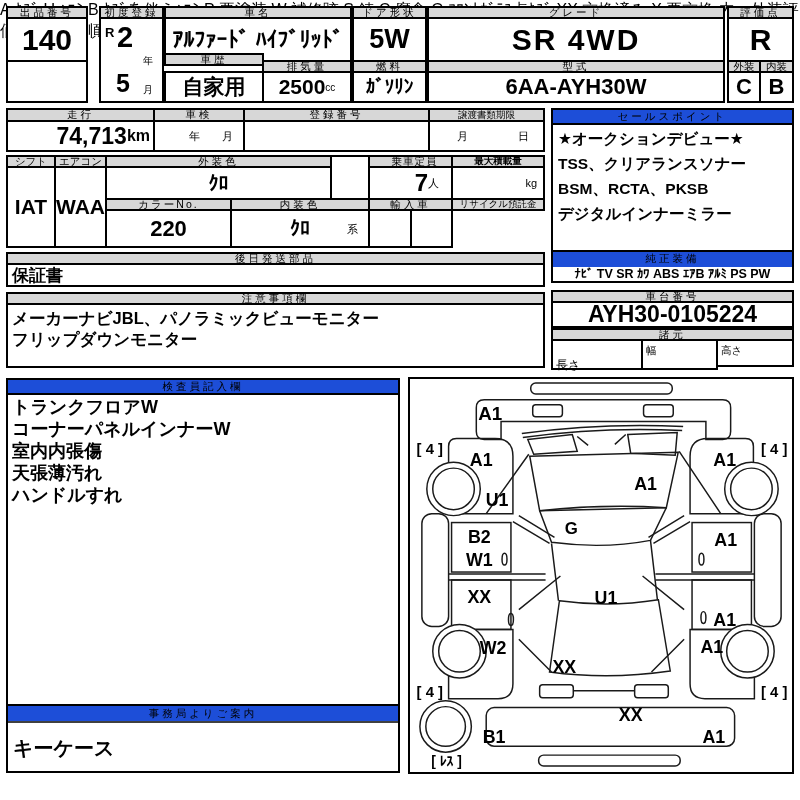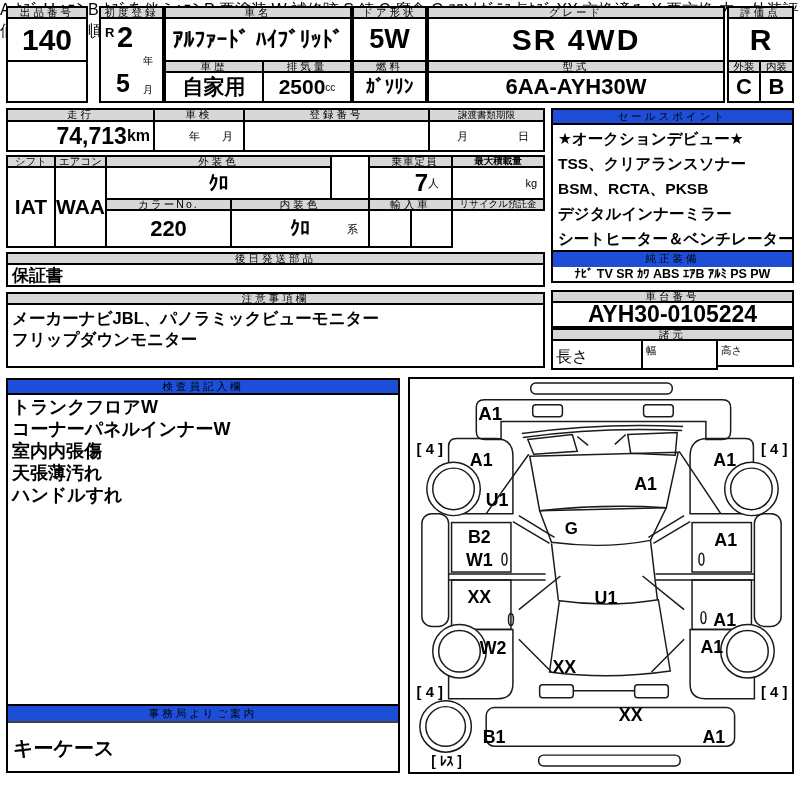--- a/index.html
+++ b/index.html
@@ -35,21 +35,21 @@
     <span class="ib" style="left:4px;top:6px;font-size:13px;font-weight:bold">R</span>
     <span class="ib" style="left:16px;top:2px;font-size:29px;font-weight:bold">2</span>
     <span class="ib" style="right:9px;top:35px;font-size:10px">年</span>
     <span class="ib" style="left:15px;top:50px;font-size:25px;font-weight:bold">5</span>
     <span class="ib" style="right:9px;top:64px;font-size:10px">月</span>
   </div>
 
   <div class="hd" style="left:164px;top:6px;width:188px;height:13px">車名</div>
   <div class="bx v" style="left:164px;top:17px;width:188px;height:45px;font-size:22px">ｱﾙﾌｧｰﾄﾞ ﾊｲﾌﾞﾘｯﾄﾞ</div>
 
-  <div class="hd" style="left:164px;top:60px;width:100px;height:13px">車歴</div>
+  <div class="hd" style="left:164px;top:53px;width:100px;height:13px">車歴</div>
   <div class="bx v" style="left:164px;top:71px;width:100px;height:32px;font-size:21px">自家用</div>
 
   <div class="hd" style="left:262px;top:60px;width:90px;height:13px">排気量</div>
   <div class="bx v" style="left:262px;top:71px;width:90px;height:32px;font-size:21px">
     <span>2500</span>
     <span class="unit" style="font-size:10px;font-weight:normal">cc</span>
   </div>
 
   <div class="hd" style="left:352px;top:6px;width:75px;height:13px">ドア形状</div>
   <div class="bx v" style="left:352px;top:17px;width:75px;height:45px;font-size:27px">5W</div>
@@ -126,42 +126,41 @@
 
   <div class="hd tight" style="left:451px;top:198px;width:94px;height:13px">リサイクル預託金</div>
 
   <div class="bx" style="left:551px;top:108px;width:243px;height:175px">
     <div class="band" style="top:0;height:13px;border-bottom:2px solid #000">セールスポイント</div>
     <div class="lines" style="left:5px;top:16px;font-size:15.5px;line-height:25px">
       <div>★オークションデビュー★</div>
       <div>TSS、クリアランスソナー</div>
       <div>BSM、RCTA、PKSB</div>
       <div>デジタルインナーミラー</div>
-      <div>シートヒーター＆ベンチレーター</div>
     </div>
     <div class="band" style="top:140px;height:13px;border-top:2px solid #000;border-bottom:2px solid #1d4ed8">純正装備</div>
     <div class="ib v" style="left:0;right:0;top:157px;height:14px;font-size:12.5px">ﾅﾋﾞ TV SR ｶﾜ ABS ｴｱB ｱﾙﾐ PS PW</div>
   </div>
 
   <div class="hd" style="left:6px;top:252px;width:539px;height:13px">後日発送部品</div>
   <div class="bx v vl" style="left:6px;top:263px;width:539px;height:24px;font-size:17px;padding-left:4px">保証書</div>
 
   <div class="hd" style="left:6px;top:292px;width:539px;height:13px">注意事項欄</div>
   <div class="bx" style="left:6px;top:303px;width:539px;height:65px">
     <div class="lines" style="left:4px;top:3px;font-size:16.5px;line-height:21px">
       <div>メーカーナビJBL、パノラミックビューモニター</div>
       <div>フリップダウンモニター</div>
     </div>
   </div>
 
   <div class="hd" style="left:551px;top:290px;width:243px;height:13px">車台番号</div>
   <div class="bx v" style="left:551px;top:301px;width:243px;height:27px;font-size:23px">AYH30-0105224</div>
   <div class="hd" style="left:551px;top:328px;width:243px;height:13px">諸元</div>
   <div class="bx" style="left:551px;top:339px;width:92px;height:31px">
-    <span class="ib" style="left:3px;top:6px;font-size:16px">長さ</span>
+    <span class="ib" style="left:3px;top:16px;font-size:12px">長さ</span>
   </div>
   <div class="bx" style="left:641px;top:339px;width:77px;height:31px">
     <span class="ib" style="left:3px;top:3px;font-size:10.5px">幅</span>
   </div>
   <div class="bx" style="left:716px;top:339px;width:78px;height:28px">
     <span class="ib" style="left:3px;top:3px;font-size:10.5px">高さ</span>
   </div>
 
   <div class="bx" style="left:6px;top:378px;width:394px;height:395px">
     <div class="band" style="top:0;height:13px;border-bottom:2px solid #000">検査員記入欄</div>

